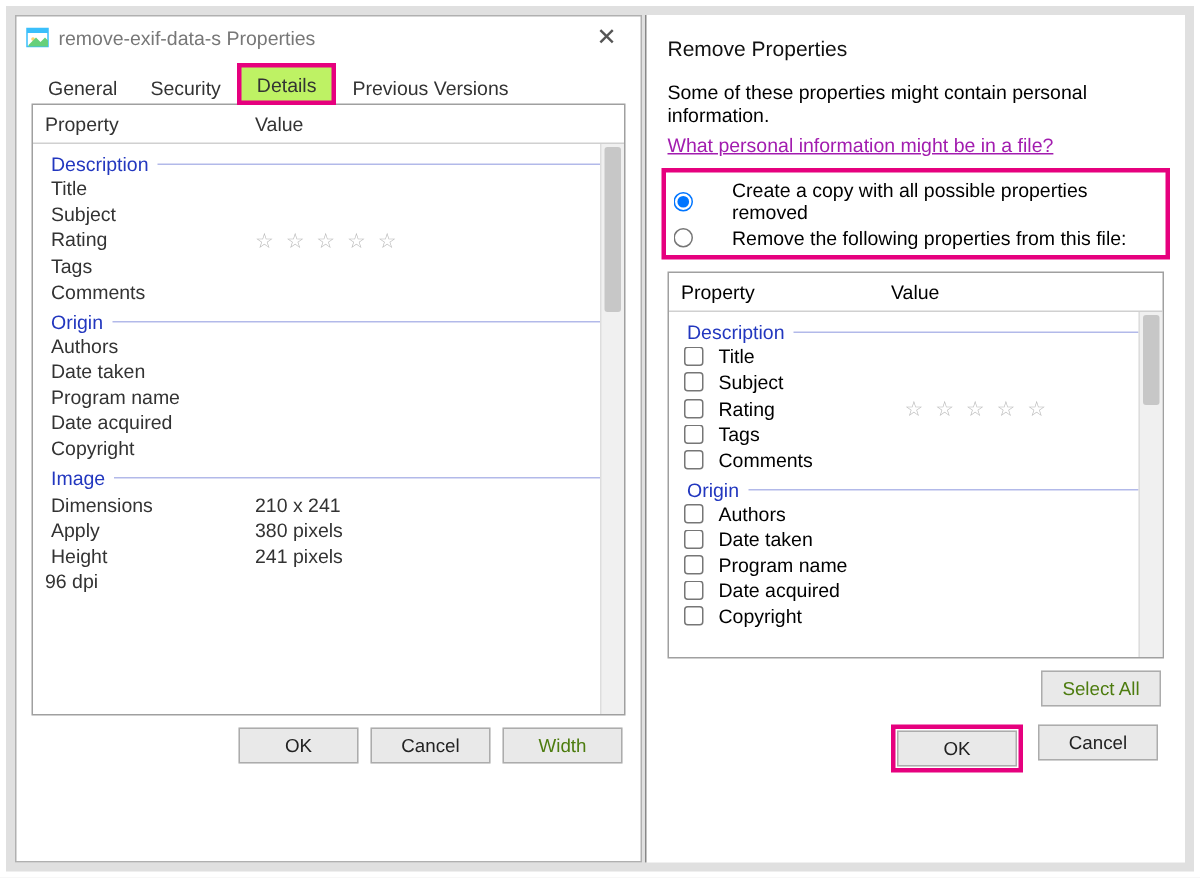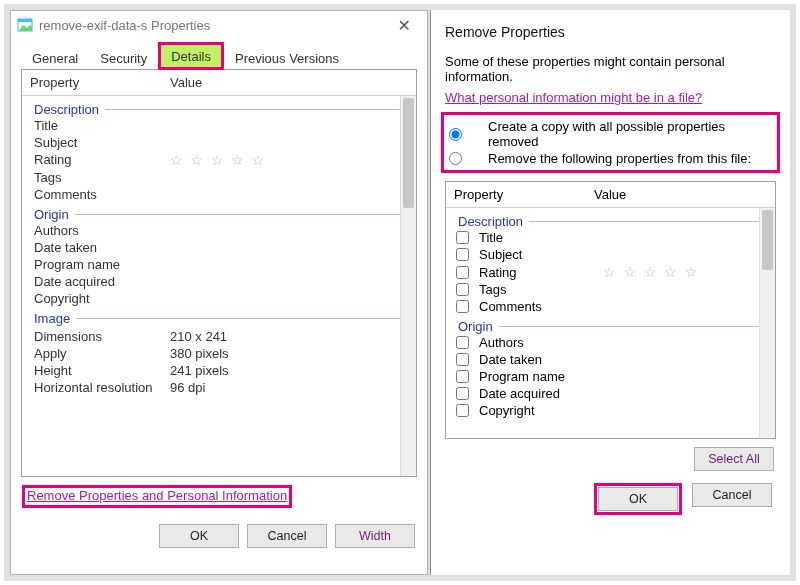--- a/index.html
+++ b/index.html
@@ -39,21 +39,21 @@
   .list-body .row .val { flex:1; color:#333; }
   .stars { color:#bbb; letter-spacing:2px; font-size:14px; }
   .fake-scroll { position:absolute; right:0; top:0; bottom:0; width:16px; background:#f0f0f0; border-left:1px solid #ddd; }
   .fake-scroll .thumb { position:absolute; left:2px; right:2px; background:#c7c7c7; border-radius:2px; }
 
   .link-row { padding:8px 14px; font-size:13px; }
   .link { color:#a21caf; text-decoration:underline; display:inline-block; }
 
   .button-row { display:flex; justify-content:flex-end; gap:8px; padding:8px 12px 10px; }
   .win-btn { min-width:80px; height:24px; font-size:12.5px; background:#e9e9e9; border:1px solid #acacac; color:#222; display:inline-flex; align-items:center; justify-content:center; }
-  .win-btn.disabled { color:#701a75; }
+  .win-btn.disabled { color:#4d7c0f; }
 
   
   .remove-body { padding:14px 14px 8px 14px; display:flex; flex-direction:column; height:100%; }
   .remove-body h2 { font-size:14px; font-weight:400; margin:0 0 14px 0; color:#111; }
   .info-text { font-size:13px; margin-bottom:4px; }
   .radio-group { border:3px solid #e6007e; padding:3px 6px 3px 3px; margin:6px -4px 8px -4px; font-size:13px; }
   .radio-line { display:flex; align-items:center; gap:22px; padding:1px 0; }
   .radio-line input { margin:0 4px 0 2px; }
   .check-list-outer { border:1px solid #a0a0a0; }
   .check-list-header { display:flex; font-size:13px; }
@@ -163,35 +163,29 @@
           </div>
           <div class="row">
             <div class="prop">Apply</div>
             <div class="val">380 pixels</div>
           </div>
           <div class="row">
             <div class="prop">Height</div>
             <div class="val">241 pixels</div>
           </div>
           <div class="row">
-            <div class="prop">Horizontal resolution</div>
             <div class="val">96 dpi</div>
           </div>
         </div>
       <div class="fake-scroll">
           <div class="thumb" style="top:2px; height:110px;"></div>
         </div>
     </div>
   </div>
 
-  <div class="link-row">
-    <span class="magenta-box">
-      <span class="link">Remove Properties and Personal Information</span>
-    </span>
-  </div>
 
   <div class="button-row">
     <div class="win-btn">OK</div>
     <div class="win-btn">Cancel</div>
     <div class="win-btn disabled">Width</div>
   </div>
 </div>
 
 <div class="window remove-window">
   <div class="remove-body">

